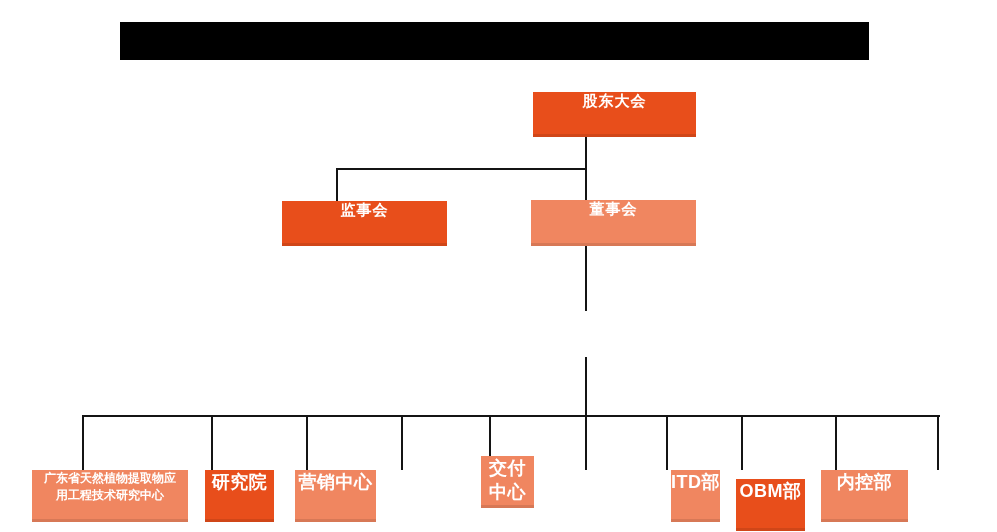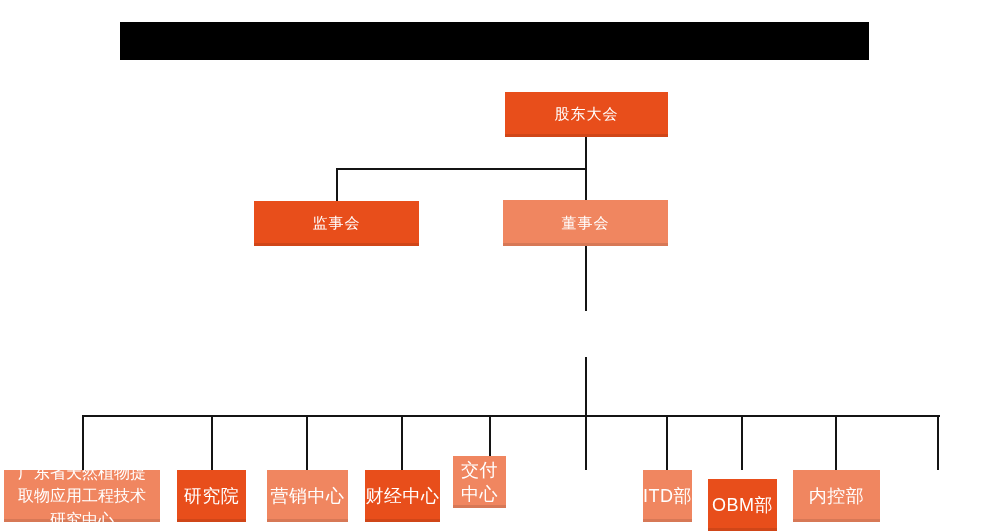--- a/index.html
+++ b/index.html
@@ -13,31 +13,32 @@
   .redacted-bar{
     position:absolute;
     left:120px;top:22px;width:749px;height:38px;
     background:#000000;
   }
   .line{position:absolute;background:#141414;}
   .line.v{width:2px;}
   .line.h{height:2px;}
   .node{
     position:absolute;
-    display:flex;align-items:center;justify-content:center;
-    color:#ffffff;font-weight:normal;
+    display:flex;align-items:flex-start;justify-content:center;
+    color:#ffffff;font-weight:bold;
     text-align:center;
     box-shadow:inset 0 -3px 0 rgba(0,0,0,0.10);
     box-sizing:border-box;
+    margin-left:28px;
   }
   .node.dark{background:#E84E1B;}
   .node.light{background:#F08660;}
   .node.lvl1{font-size:15px;letter-spacing:1px;}
   .node.dept{font-size:18px;letter-spacing:0.5px;}
-  .node.dept-long{font-size:16px;line-height:1.45;padding:0 8px;letter-spacing:0;}
+  .node.dept-long{font-size:12px;line-height:1.45;padding:0 8px;letter-spacing:0;}
 </style>
 </head>
 <body>
 
 <div class="canvas">
 
   <div class="redacted-bar"></div>
 
   <div class="line v" style="left:585px;top:137px;height:64px"></div>
   <div class="line h" style="left:336px;top:168px;width:251px"></div>
@@ -73,23 +74,20 @@
 
   <div class="node light dept dept-long" style="left:4px;top:470px;width:156px;height:52px">
     <span>广东省天然植物提取物应用工程技术研究中心</span>
   </div>
   <div class="node dark dept" style="left:177px;top:470px;width:69px;height:52px">
     <span>研究院</span>
   </div>
   <div class="node light dept" style="left:267px;top:470px;width:81px;height:52px">
     <span>营销中心</span>
   </div>
-  <div class="node dark dept" style="left:365px;top:470px;width:75px;height:52px">
-    <span>财经中心</span>
-  </div>
   <div class="node light dept" style="left:453px;top:456px;width:53px;height:52px">
     <span>交付中心</span>
   </div>
   <div class="node light dept" style="left:643px;top:470px;width:49px;height:52px">
     <span>ITD部</span>
   </div>
   <div class="node dark dept" style="left:708px;top:479px;width:69px;height:52px">
     <span>OBM部</span>
   </div>
   <div class="node light dept" style="left:793px;top:470px;width:87px;height:52px">

